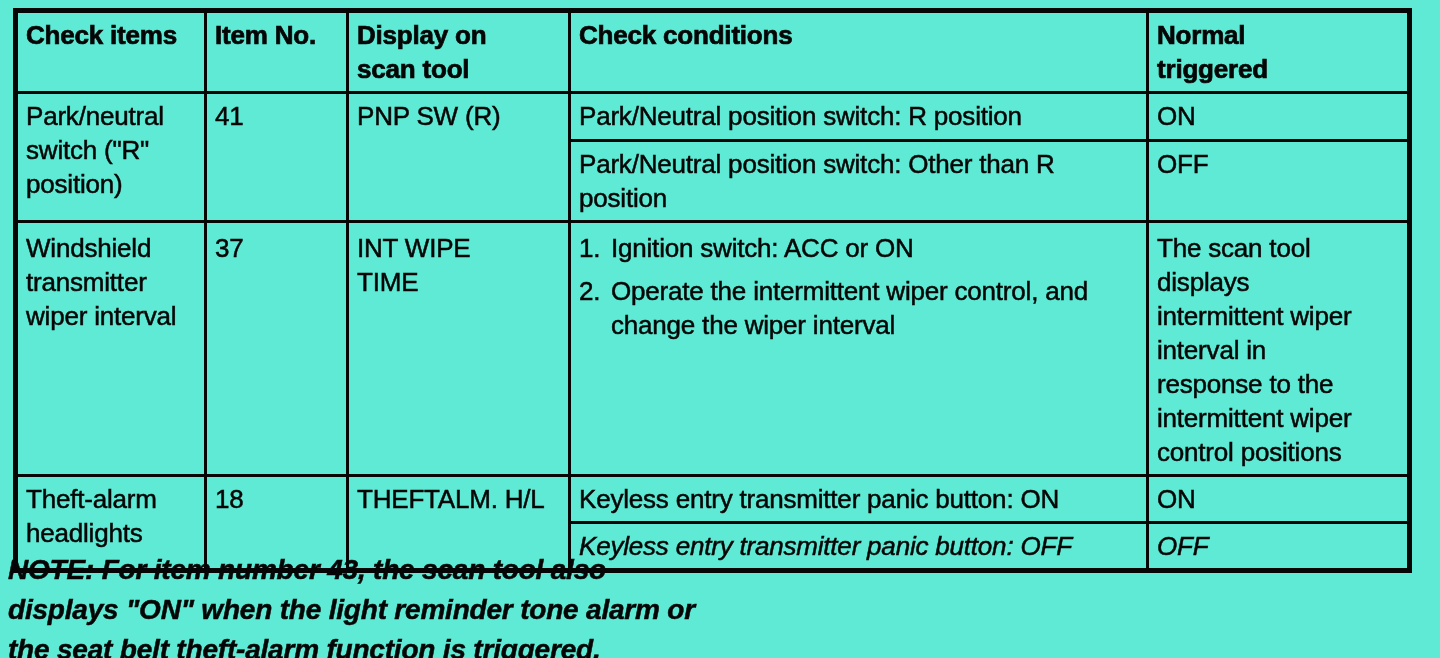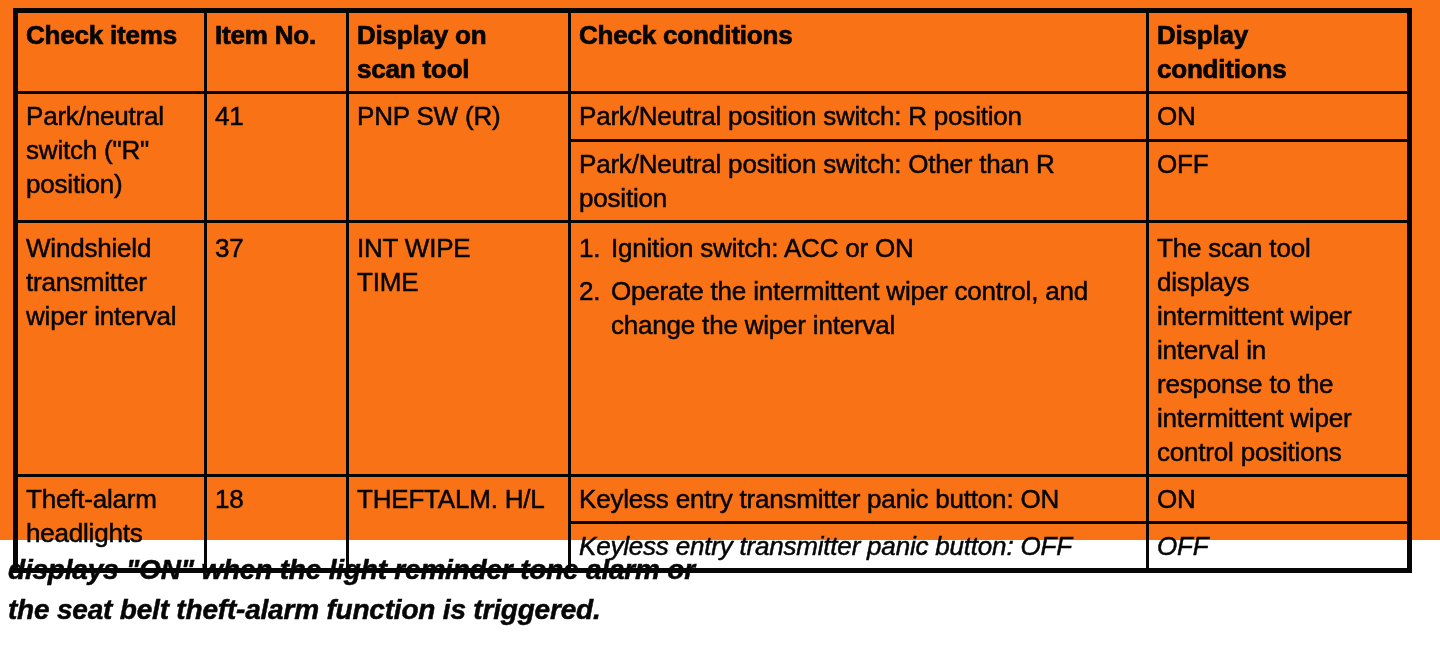--- a/index.html
+++ b/index.html
@@ -2,21 +2,21 @@
 <html><head>
 <meta charset="utf-8">
 <style>
   * { box-sizing: border-box; margin: 0; padding: 0; }
   html, body { background: #ffffff; }
   body {
     width: 1440px; height: 658px; overflow: hidden;
     font-family: "Liberation Sans", "DejaVu Sans", sans-serif;
     color: #060606;
   }
-  .page { position: relative; width: 1440px; height: 540px; background: #f97316; }
+  .page { position: relative; width: 1440px; height: 658px; background: #5eead4; }
 
   table.check-table {
     position: absolute; left: 13px; top: 8px;
     width: 1394px;
     border-collapse: collapse; table-layout: fixed;
     border: 5px solid #060606;
   }
   th, td {
     border: 3px solid #060606;
     vertical-align: top;
@@ -80,21 +80,21 @@
       <th>
         <div>Item No.</div>
       </th>
       <th>
         <div class="hdr-narrow">Display on scan tool</div>
       </th>
       <th>
         <div>Check conditions</div>
       </th>
       <th>
-        <div class="hdr-narrow">Display conditions</div>
+        <div class="hdr-narrow">Normal triggered</div>
       </th>
     </tr>
 
     <tr class="row-r1a">
       <td rowspan="2">Park/neutral switch ("R" position)</td>
       <td rowspan="2">41</td>
       <td rowspan="2">PNP SW (R)</td>
       <td>Park/Neutral position switch: R position</td>
       <td>ON</td>
     </tr>
@@ -132,17 +132,18 @@
       <td>ON</td>
     </tr>
     <tr class="row-r3b">
       <td>Keyless entry transmitter panic button: OFF</td>
       <td>OFF</td>
     </tr>
   </tbody>
     </table>
 
   <div class="note">
+    <div>NOTE: For item number 43, the scan tool also</div>
     <div>displays "ON" when the light reminder tone alarm or</div>
     <div>the seat belt theft-alarm function is triggered.</div>
   </div>
 
 </div>
 
 </body></html>

